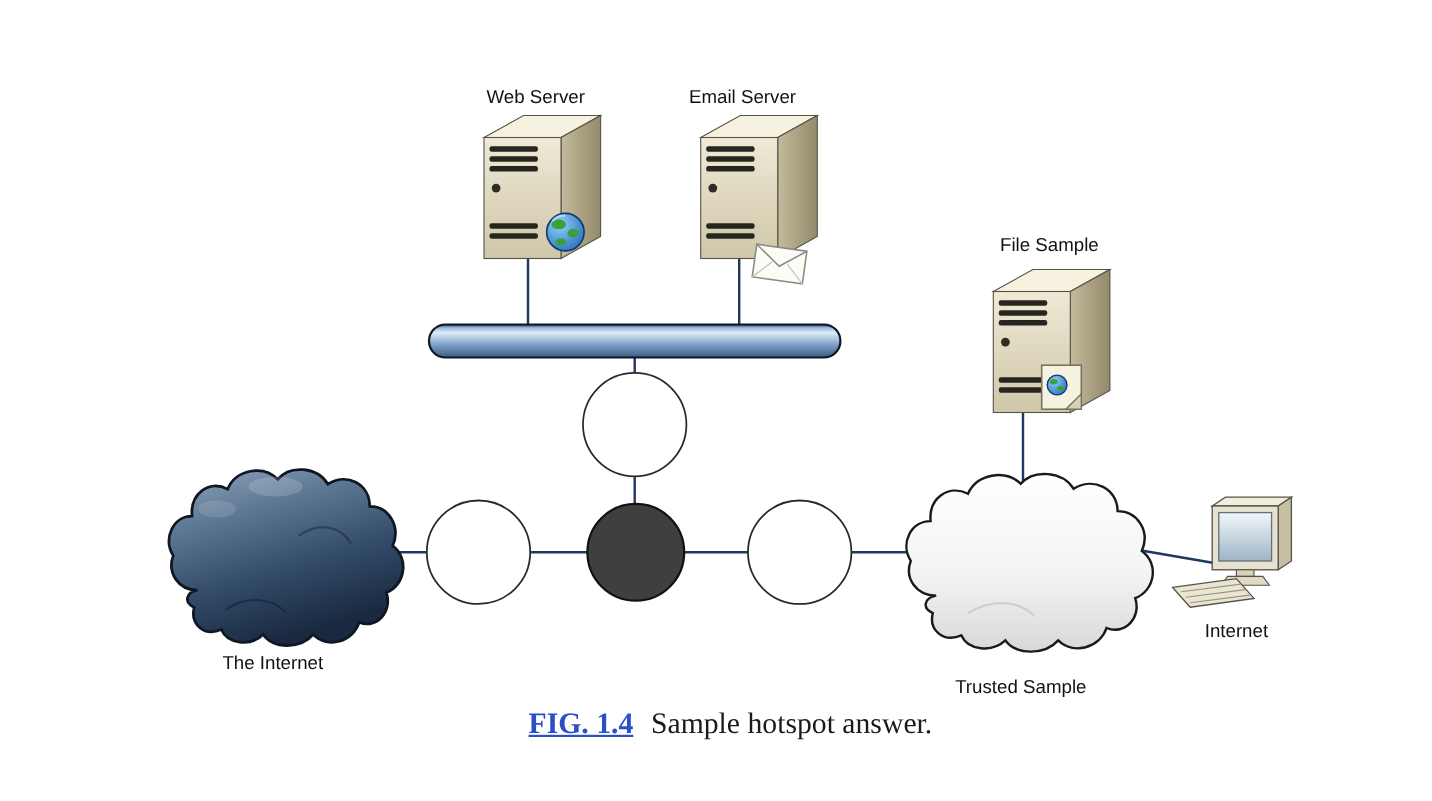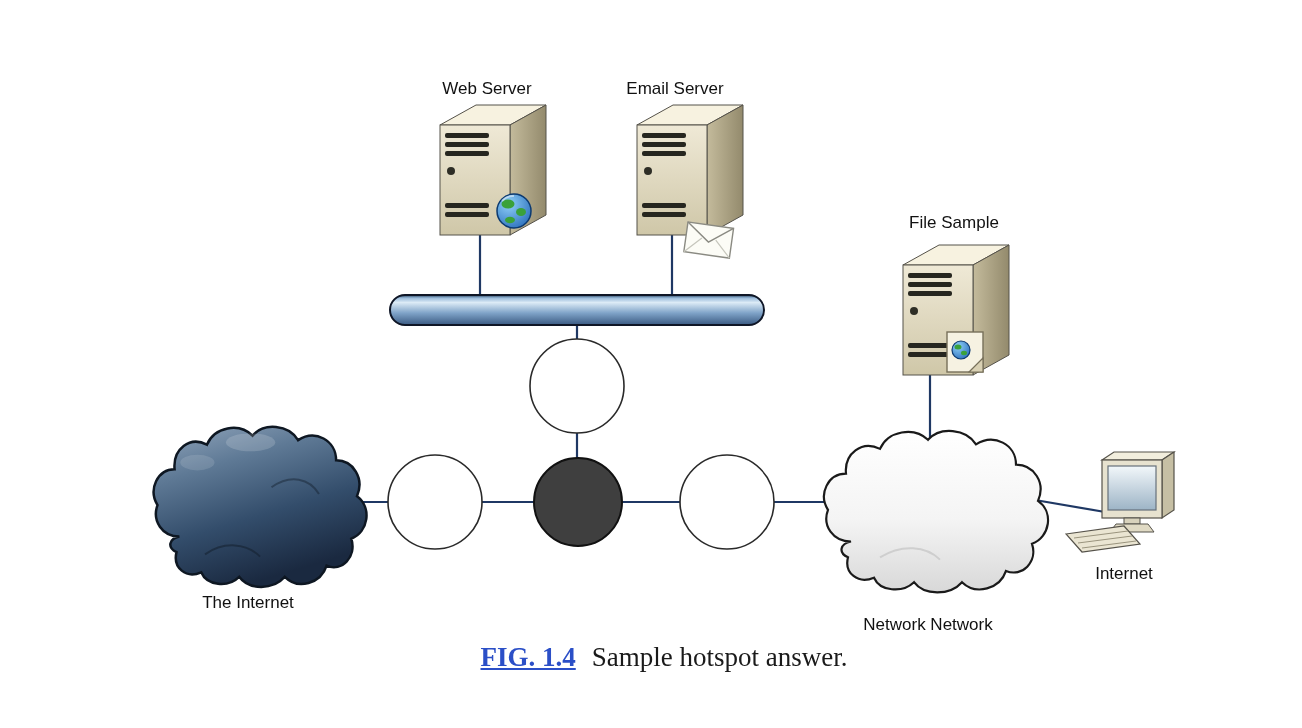--- a/index.html
+++ b/index.html
@@ -134,20 +134,20 @@
         <polygon points="1066,534 1124,526 1140,544 1082,552" fill="#eae5d2" stroke="#55524a" stroke-width="1.2" data-interactable="false"></polygon>
         <path d="M 1074 538 L 1128 531 M 1078 543 L 1132 536 M 1082 548 L 1136 541" fill="none" stroke="#9a947e" stroke-width="1" data-interactable="false"></path>
       </g>
     </g>
   </svg>
 
   <div class="label" style="left:487px;top:79px" data-interactable="false">Web Server</div>
   <div class="label" style="left:675px;top:79px" data-interactable="false">Email Server</div>
   <div class="label" style="left:954px;top:213px" data-interactable="false">File Sample</div>
   <div class="label" style="left:248px;top:593px" data-interactable="false">The Internet</div>
-  <div class="label" style="left:928px;top:615px" data-interactable="false">Network Network</div>
+  <div class="label" style="left:928px;top:615px" data-interactable="false">Trusted Sample</div>
   <div class="label" style="left:1124px;top:564px" data-interactable="false">Internet</div>
 
   <div class="caption" data-interactable="false">
     <span class="fig-label" data-interactable="true">FIG. 1.4</span><span class="fig-text" data-interactable="false">Sample hotspot answer.</span>
   </div>
 
 </div>
 
 </body></html>

